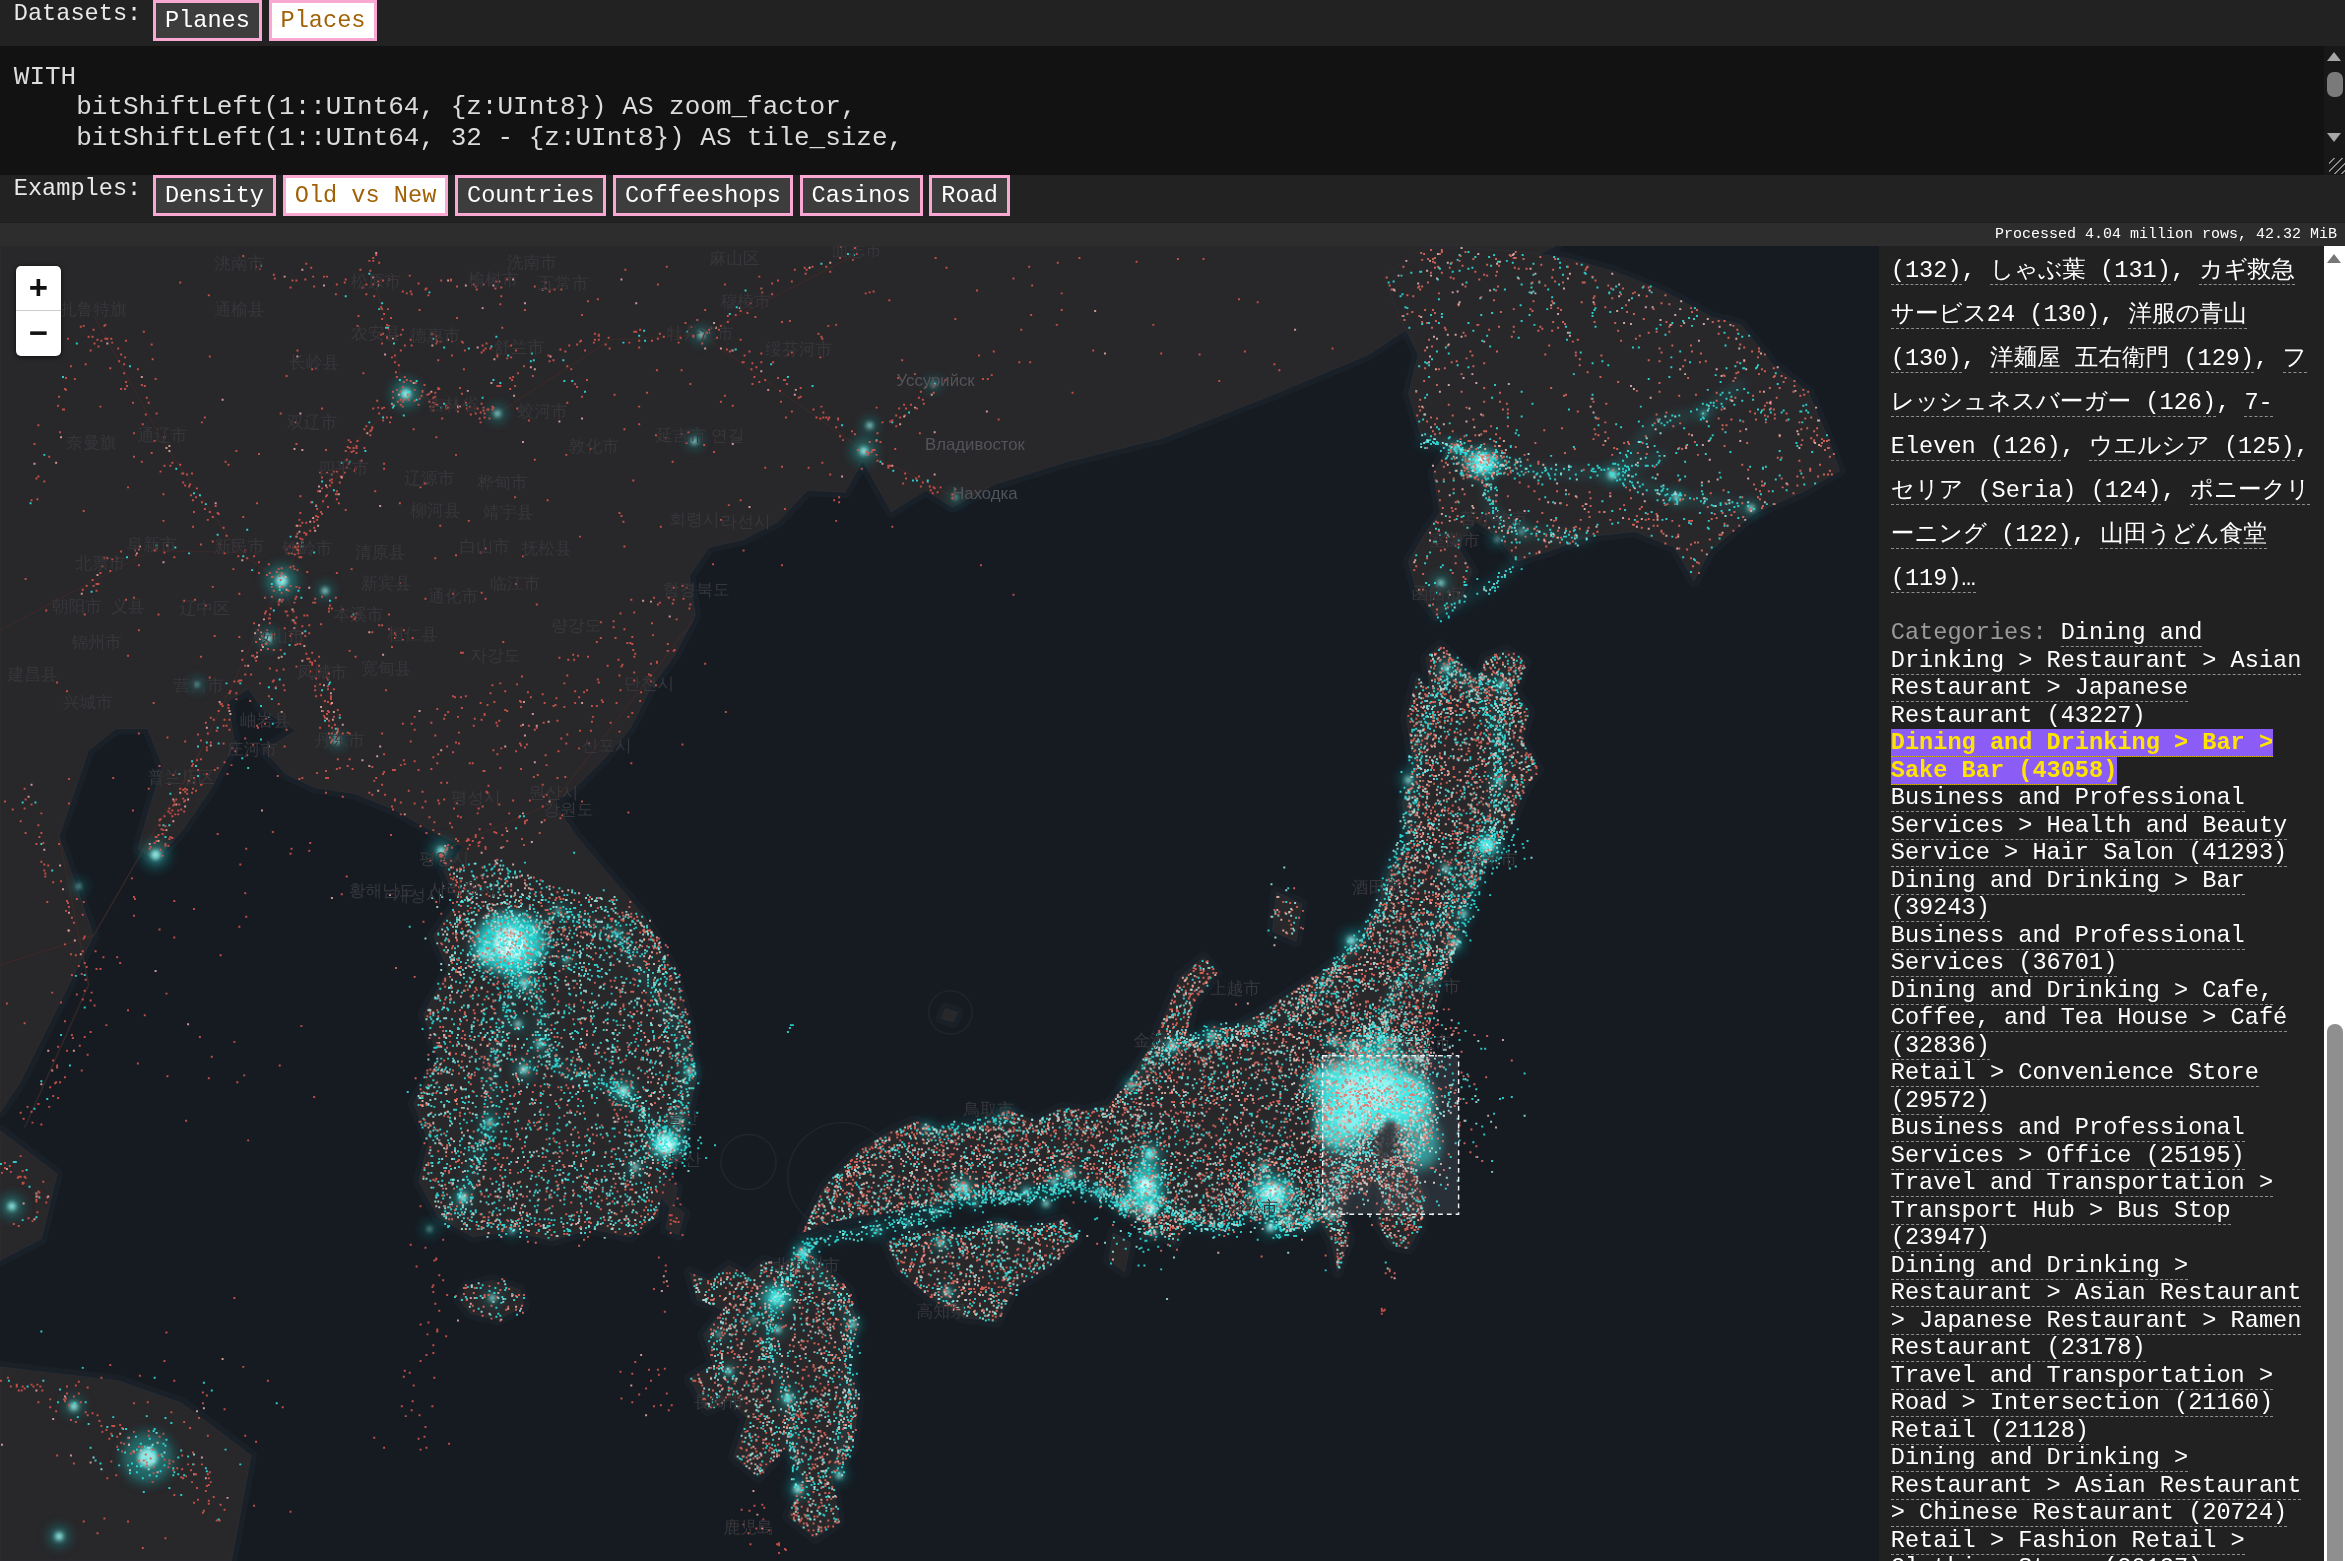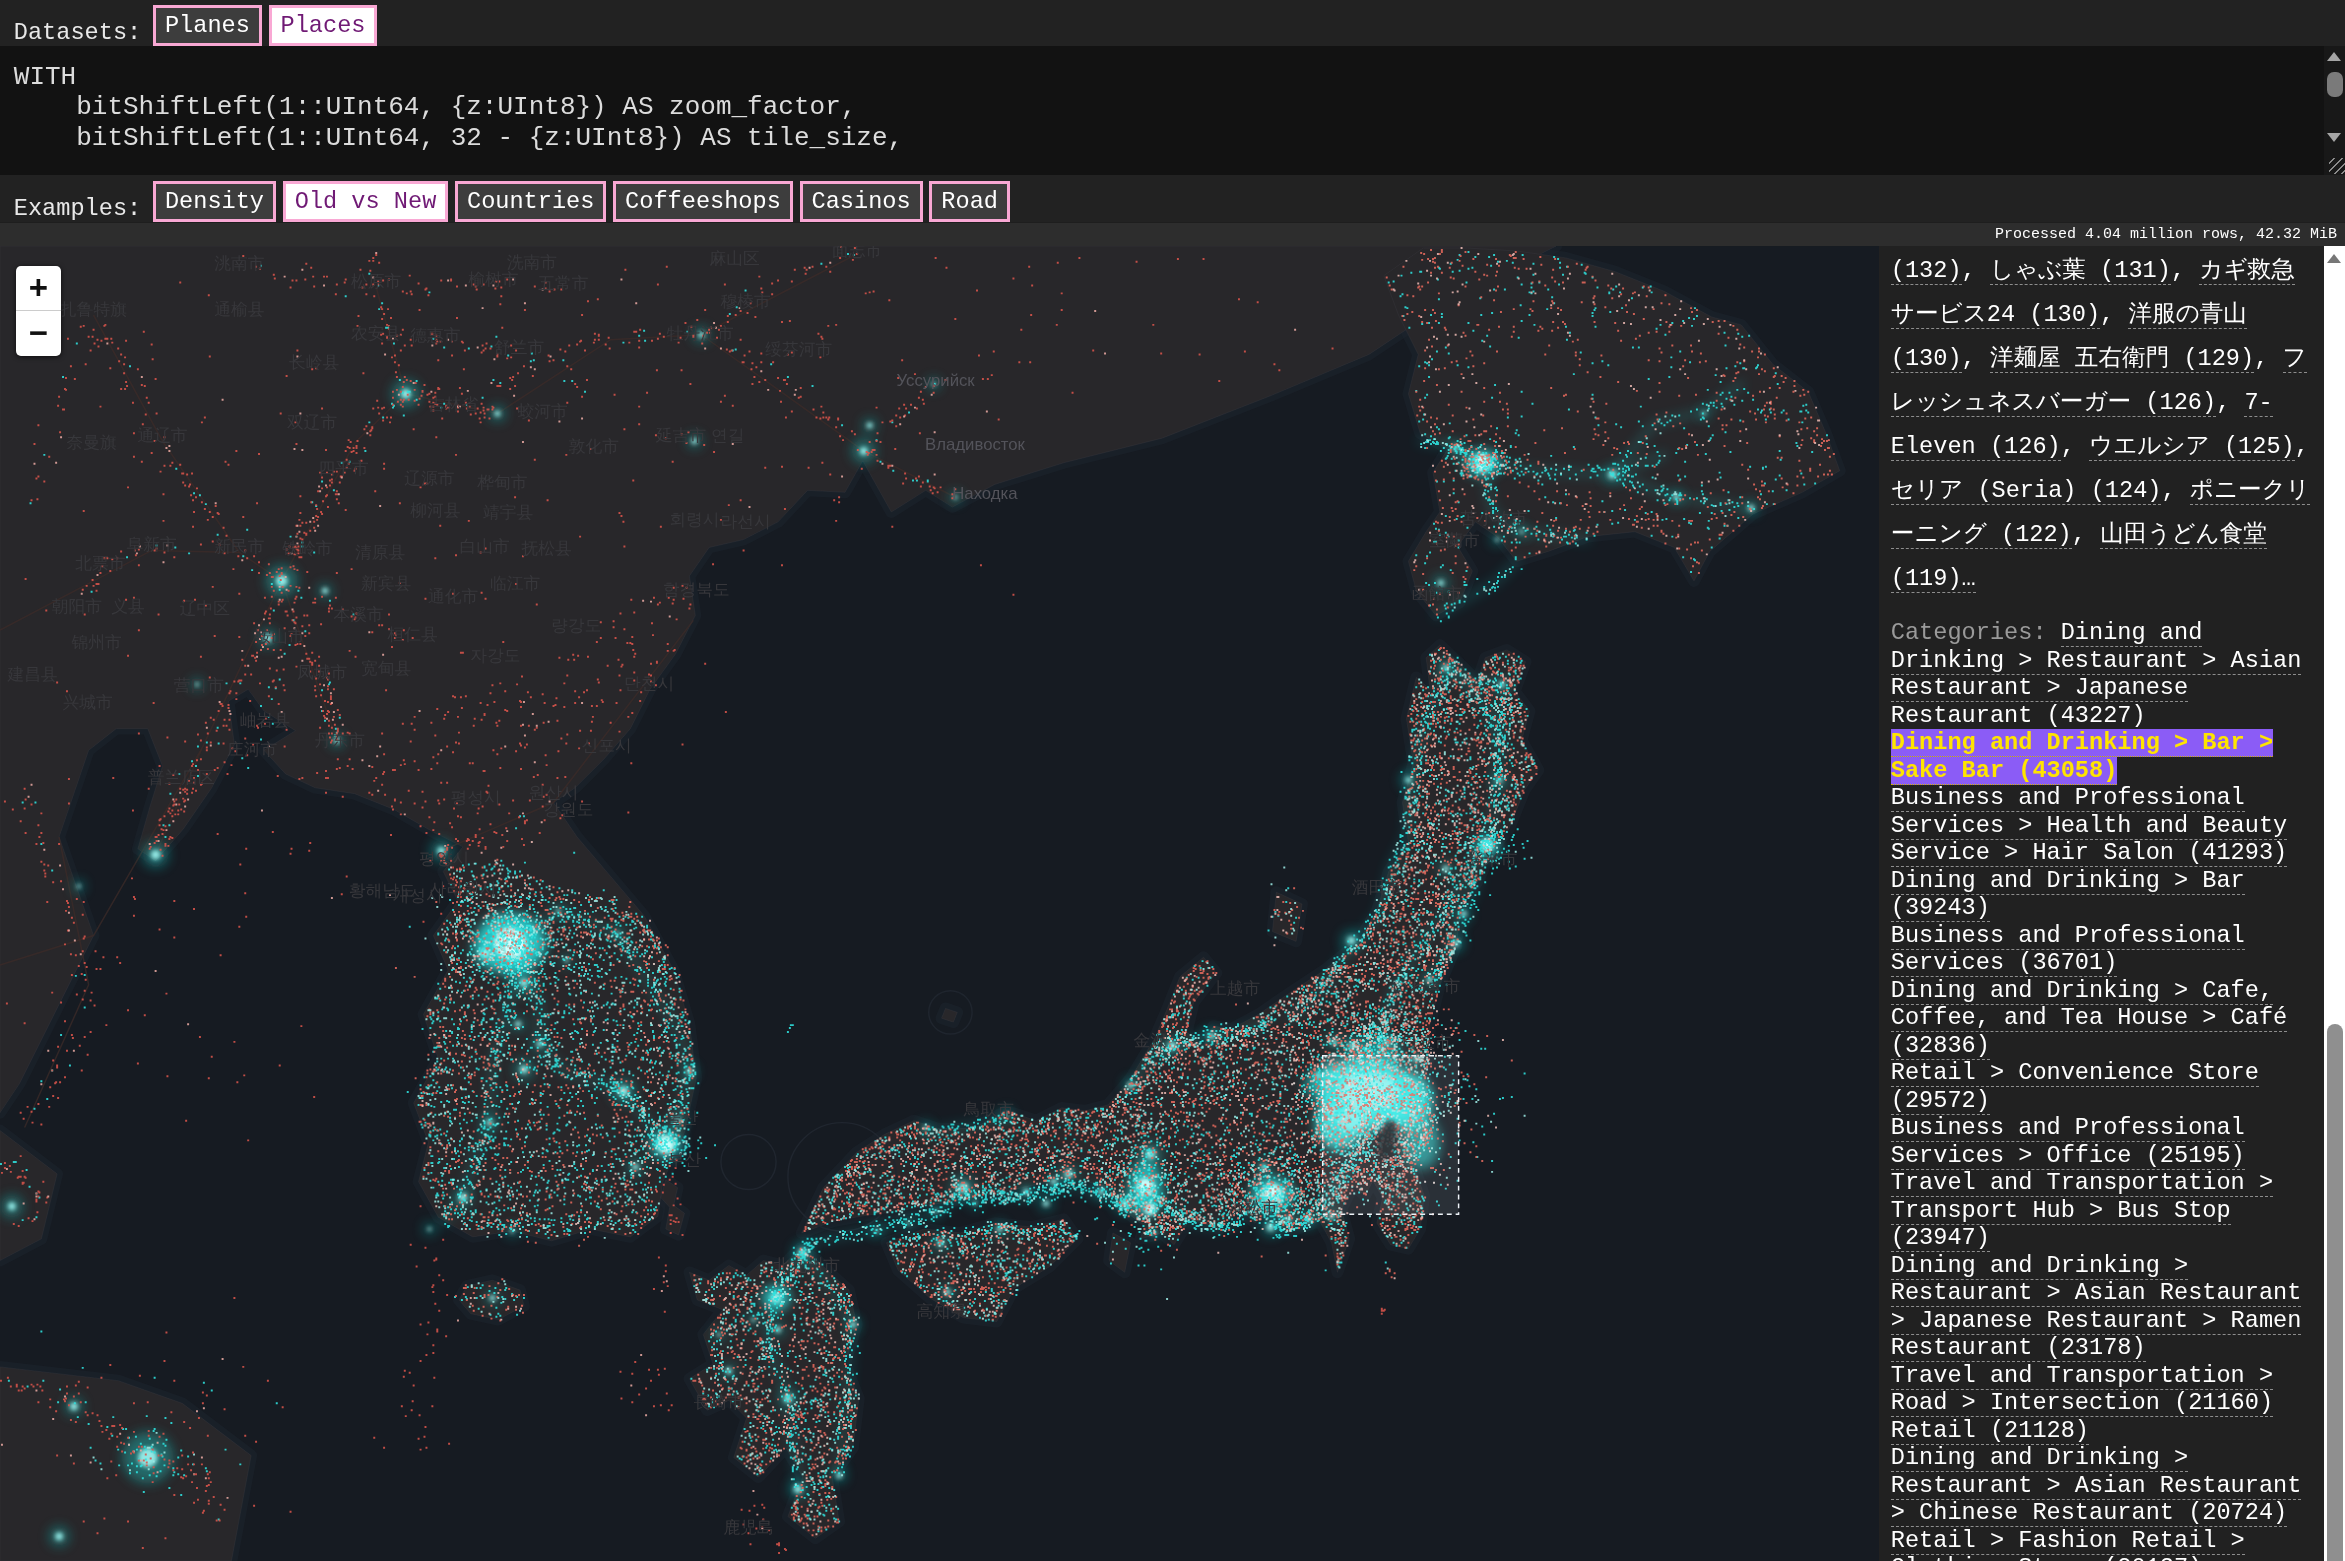--- a/index.html
+++ b/index.html
@@ -1,22 +1,22 @@
 <!DOCTYPE html>
 <html><head><meta charset="utf-8"><title>Places</title>
 <style>
 *{margin:0;padding:0;box-sizing:border-box}
 html,body{width:2345px;height:1561px;overflow:hidden;background:#1e1e1e;
  font-family:"Liberation Mono",monospace}
-.bar{position:absolute;left:0;width:2345px;background:#222;display:flex;align-items:flex-end;color:#e8e8e8;font-size:23.6px}
+.bar{position:absolute;left:0;width:2345px;background:#222;display:flex;align-items:flex-start;color:#e8e8e8;font-size:23.6px}
 #bar1{top:0;height:46px}
 #bar2{top:175px;height:47px}
 .lbl{margin-left:13.8px;margin-right:11.8px}
 .btn{display:inline-block;font-size:23.6px;line-height:23.6px;padding:5.9px 8.9px;border:3px solid #f9a8d4;background:#3d3d3d;color:#fff;margin-right:6.9px;white-space:pre}
-.btn.sel{background:#fff;color:#701a75}
+.btn.sel{background:#fff;color:#a16207}
 #sql{position:absolute;left:0;top:46px;width:2345px;height:129px;background:#121212;color:#dcdcdc;font-size:26px;line-height:30.5px;white-space:pre;padding:15.8px 0 0 13.8px}
 #proc{position:absolute;left:0;top:223px;width:2345px;height:23.6px;background:#2d2d2d;color:#fff;font-size:15px;line-height:23.6px;text-align:right;padding-right:7.9px}
 #main{position:absolute;left:0;top:246px;width:2345px;height:1315px;overflow:hidden;background:#1b212a}
 #sidebar{position:absolute;left:1879px;top:0;width:445px;height:1315px;background:#212121;overflow:hidden}
 #sbtext{margin:0 0 0 11.8px;font-size:23.6px;color:#fff;white-space:pre}
 .blkA{line-height:44px;margin-top:3px}
 .blkB{line-height:27.5px;margin-top:18px}
 .u{border-bottom:1px dashed #8d8d8d}
 .gy{color:#9a9a9a}
 .hl{background:#8b5cf6;color:#ffe400;font-weight:bold;border-bottom:1px dotted #cdb200}

